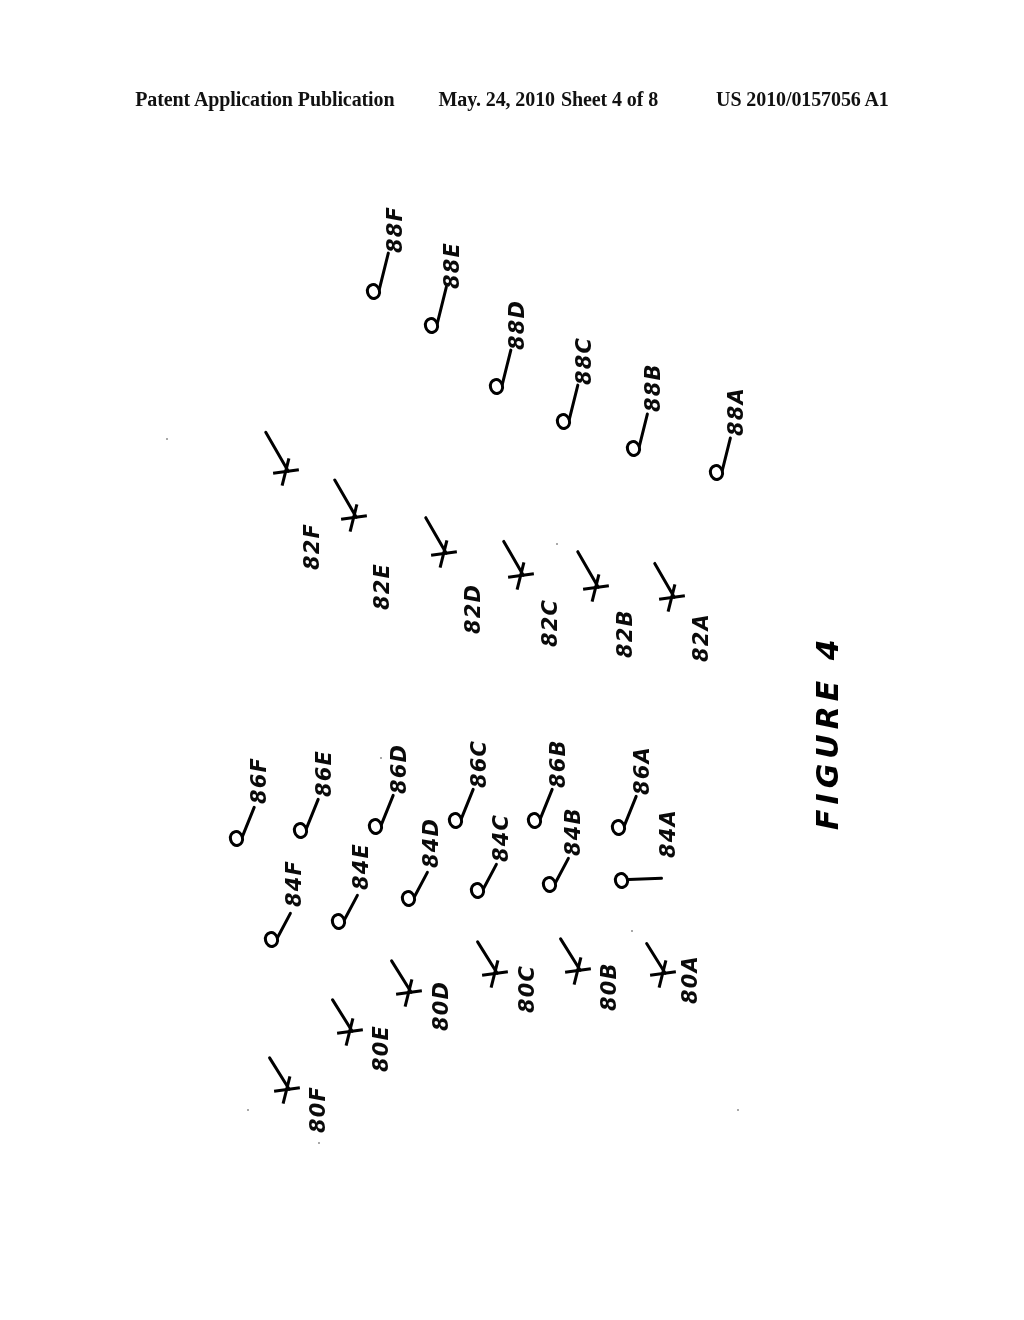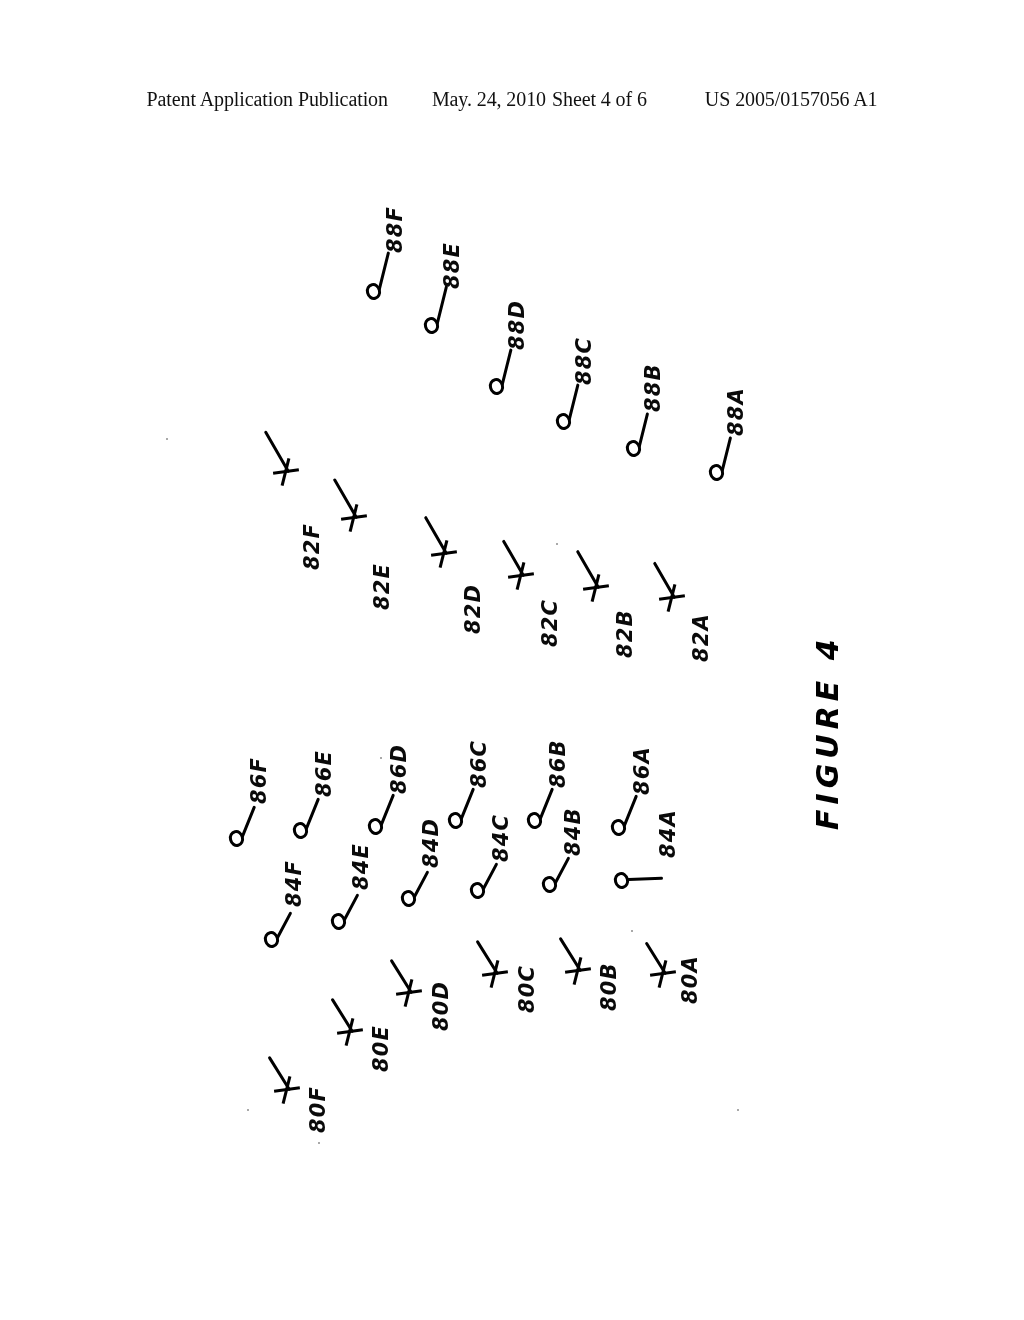--- a/index.html
+++ b/index.html
@@ -22,21 +22,21 @@
     position: absolute;
     top: 88px;
     left: 0;
     width: 1024px;
     height: 26px;
     display: flex;
     align-items: baseline;
     justify-content: center;
     white-space: nowrap;
     font-family: "Liberation Serif", serif;
-    font-weight: normal;
+    font-weight: bold;
     font-size: 20px;
     letter-spacing: -0.1px;
     color: #111111;
   }
   #page-header .hdr-pub { margin-right: 44px; }
   #page-header .hdr-date { margin-right: 6px; }
   #page-header .hdr-sheet { margin-right: 58px; }
   #page-header .hdr-patno { }
 
   
@@ -135,22 +135,22 @@
     height: 2px;
     border-radius: 50%;
   }
 </style>
 </head>
 <body>
 
 <div id="page-header">
   <span class="hdr-pub">Patent Application Publication</span>
   <span class="hdr-date">May. 24, 2010</span>
-  <span class="hdr-sheet">Sheet 4 of 6</span>
-  <span class="hdr-patno">US 2005/0157056 A1</span>
+  <span class="hdr-sheet">Sheet 4 of 8</span>
+  <span class="hdr-patno">US 2010/0157056 A1</span>
 </div>
 
 <div id="drawing-sheet">
 
   <div id="markers-layer">
       <div class="marker-group" style="left: 366px; top: 283px;">
         <div class="sym-circle"></div>
         <div class="lead-line" style="width: 40px; left: 13px; top: 6px; transform: rotate(-76deg);"></div>
       </div>
       <div class="ref-label" style="left: 383px; top: 253px;">88F</div>

